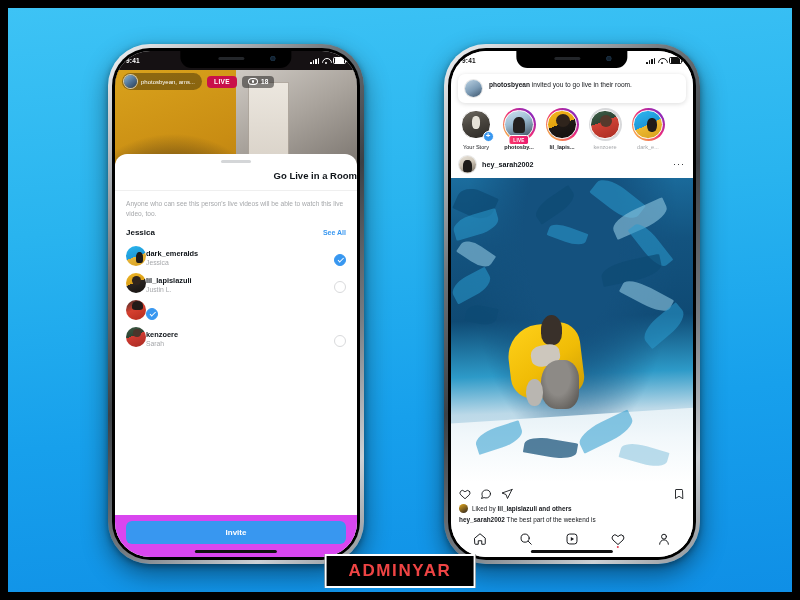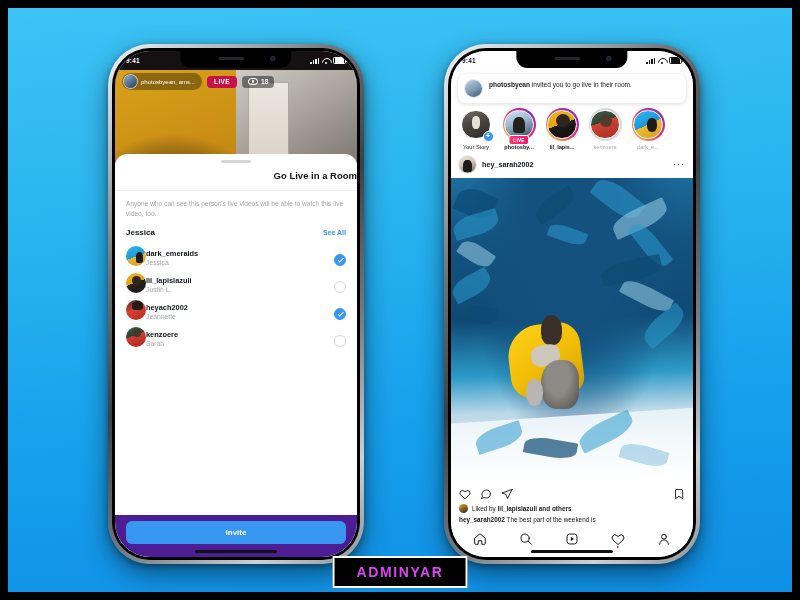--- a/index.html
+++ b/index.html
@@ -176,21 +176,21 @@
   .av.a5::after{content:"";position:absolute;left:30%;top:8%;width:10px;height:8px;border-radius:50% 50% 28% 28%;background:#1b1210;}
   .meta{flex:1;min-width:0;}
   .uname{font-size:7.4px;font-weight:bold;color:#0f1419;white-space:nowrap;overflow:hidden;text-overflow:ellipsis;}
   .rname{font-size:6.8px;color:#a6a8ab;margin-top:1px;white-space:nowrap;overflow:hidden;text-overflow:ellipsis;}
   .chk{width:12px;height:12px;border-radius:50%;flex:none;border:1.2px solid #d9dadc;box-sizing:border-box;}
   .chk.on{background:#3897f0;border-color:#3897f0;position:relative;}
   .chk.on::after{
     content:"";position:absolute;left:3px;top:3.2px;width:4.6px;height:2.4px;
     border-left:1.3px solid #fff;border-bottom:1.3px solid #fff;transform:rotate(-45deg);
   }
-  .cta-wrap{padding:6px 11px 13px;background:#4c1d95;}
+  .cta-wrap{padding:6px 11px 13px;background:#d946ef;}
   .cta{
     background:#3897f0;color:#fff;text-align:center;font-size:8px;font-weight:bold;
     border-radius:6px;padding:7px 0;
   }
 
   
   .feed{position:absolute;inset:0;background:#fff;display:flex;flex-direction:column;}
   .feed-top{padding-top:19px;}
   .notif{
     margin:4px 7px 0;background:#fff;border-radius:7px;padding:6px 7px;
@@ -283,21 +283,21 @@
   .navbar{display:flex;align-items:center;justify-content:space-around;padding:7px 6px 11px;}
   .nav-ico{width:14px;height:14px;position:relative;}
   .nav-ico svg{width:100%;height:100%;display:block;}
   .reddot{position:absolute;left:50%;bottom:-2px;width:2.4px;height:2.4px;border-radius:50%;background:#e0354a;transform:translateX(-50%);}
 
   
   .watermark{
     position:absolute;left:50%;transform:translateX(-50%);bottom:12px;z-index:60;
     background:#000;border:2.5px solid #fff;padding:5px 22px;
   }
-  .watermark span{color:#d946ef;font-weight:bold;font-size:14px;letter-spacing:1.6px;}
+  .watermark span{color:#ef4444;font-weight:bold;font-size:17px;letter-spacing:1.6px;}
 </style>
 </head>
 <body>
 
 <div class="stage">
   <div class="bg-panel"></div>
 
   <div class="phone" style="left:108px;top:44px;width:248px;height:512px;">
     <div class="phone-inner">
       <div class="screen">
@@ -347,24 +347,20 @@
               <div class="av a2"></div>
               <div class="meta">
                 <div class="uname">lil_lapislazuli</div>
                 <div class="rname">Justin L.</div>
               </div>
               <div class="chk"></div>
             </div>
 
             <div class="row">
               <div class="av a3"></div>
-              <div class="meta">
-                <div class="uname">heyach2002</div>
-                <div class="rname">Jeannette</div>
-              </div>
               <div class="chk on"></div>
             </div>
 
 
             <div class="row">
               <div class="av a4"></div>
               <div class="meta">
                 <div class="uname">kenzoere</div>
                 <div class="rname">Sarah</div>
               </div>

